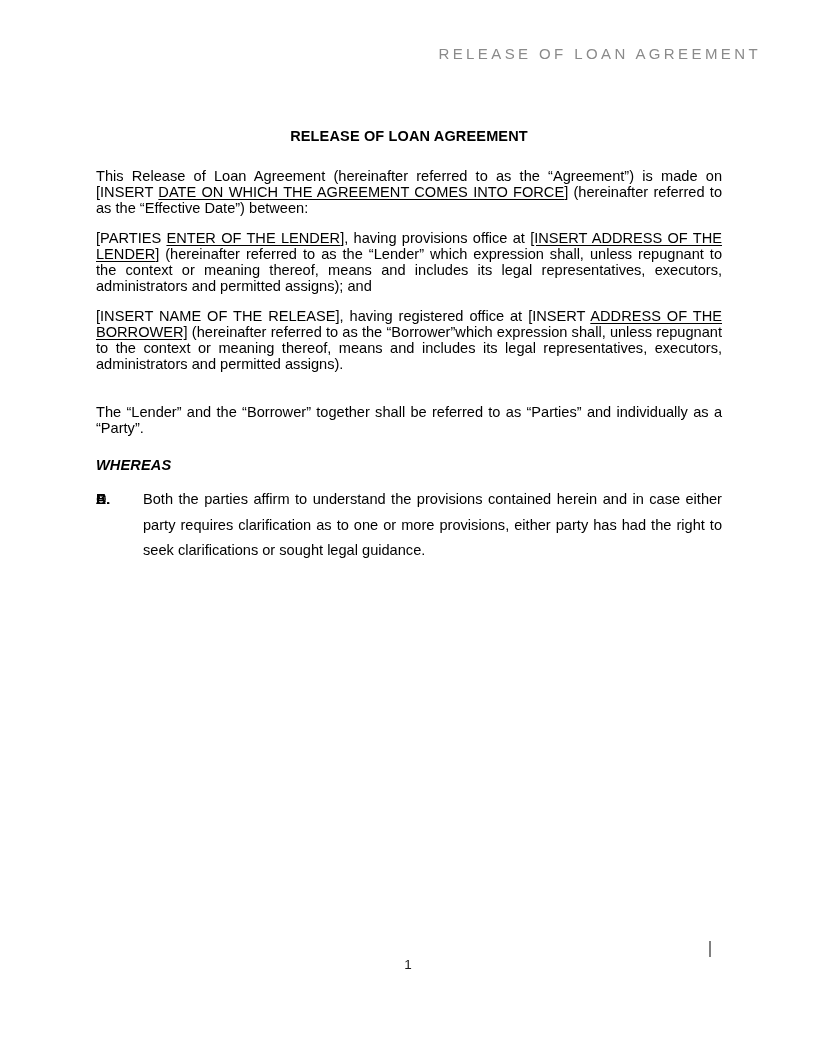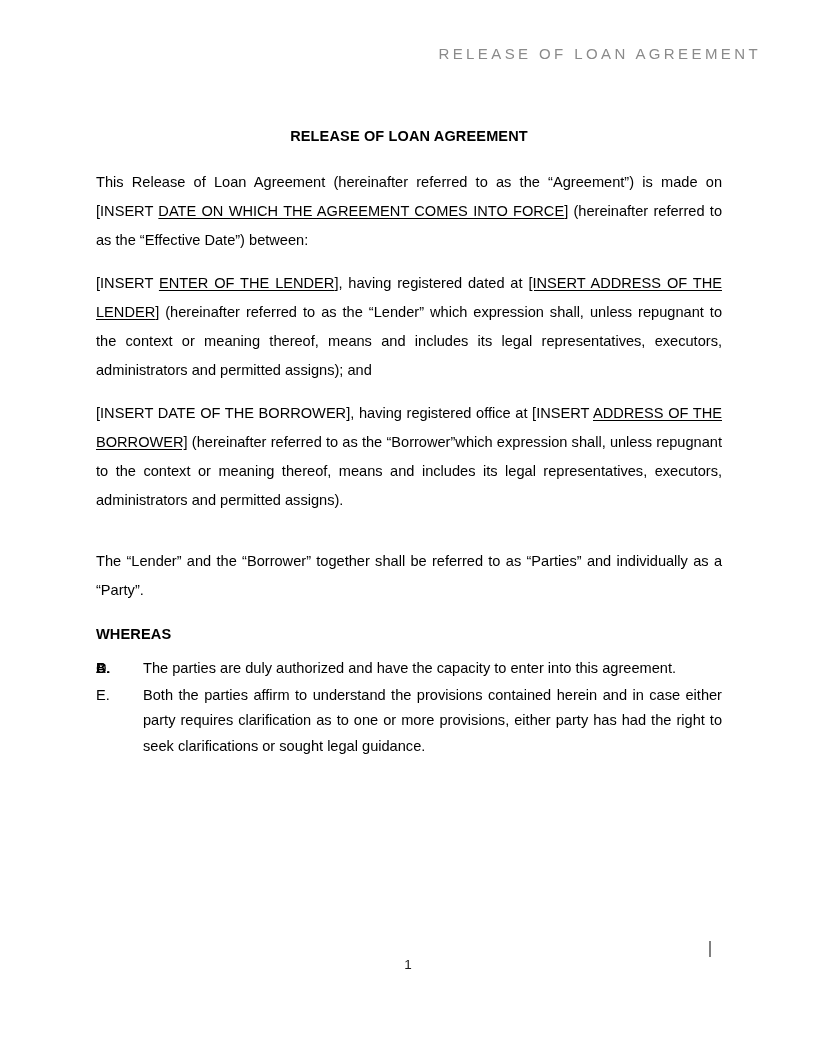--- a/index.html
+++ b/index.html
@@ -49,38 +49,39 @@
     font-size: 14.5px;
     font-weight: bold;
     text-align: center;
     letter-spacing: 0.15px;
     margin: 0 0 22px 0;
     line-height: 20px;
   }
 
   p.para {
     font-size: 14.6px;
-    line-height: 29px;
+    line-height: 16px;
     text-align: justify;
     text-justify: inter-word;
     margin: 0 0 14px 0;
     -webkit-hyphens: none;
     hyphens: none;
   }
 
   p.para.last-para { margin-bottom: 17px; margin-top: 32px; }
 
   .u { text-decoration: underline; text-underline-offset: 2px; }
 
   .whereas {
     font-size: 14.6px;
     font-weight: bold;
     line-height: 25.4px;
     margin: 0 0 9px 0;
     letter-spacing: 0.1px;
+    font-style: italic;
   }
 
   ol.lettered {
     list-style: none;
     margin: 0;
     padding: 0;
   }
   ol.lettered > li {
     position: relative;
     padding-left: 47px;
@@ -129,44 +130,43 @@
 
   <div class="body-block">
 
     <h1 class="doc-title">RELEASE OF LOAN AGREEMENT</h1>
 
     <p class="para">
       <span>This Release of Loan Agreement (hereinafter referred to as the “Agreement”) is made on [INSERT </span><span class="u">DATE ON WHICH THE AGREEMENT COMES INTO FORCE</span><span>] (hereinafter referred to as the “Effective Date”) between:</span>
     </p>
 
     <p class="para">
-      <span>[INSERT </span><span class="u">ENTER OF THE LENDER</span><span>], having registered dated at </span><span class="u">[INSERT ADDRESS OF THE LENDER</span><span>] (hereinafter referred to as the “Lender” which expression shall, unless repugnant to the context or meaning thereof, means and includes its legal representatives, executors, administrators and permitted assigns); and</span>
+      <span>[PARTIES </span><span class="u">ENTER OF THE LENDER</span><span>], having provisions office at </span><span class="u">[INSERT ADDRESS OF THE LENDER</span><span>] (hereinafter referred to as the “Lender” which expression shall, unless repugnant to the context or meaning thereof, means and includes its legal representatives, executors, administrators and permitted assigns); and</span>
     </p>
 
     <p class="para">
-      <span>[INSERT DATE OF THE BORROWER], having registered office at [INSERT </span><span class="u">ADDRESS OF THE BORROWER]</span><span> (hereinafter referred to as the “Borrower”which expression shall, unless repugnant to the context or meaning thereof, means and includes its legal representatives, executors, administrators and permitted assigns).</span>
+      <span>[INSERT NAME OF THE RELEASE], having registered office at [INSERT </span><span class="u">ADDRESS OF THE BORROWER]</span><span> (hereinafter referred to as the “Borrower”which expression shall, unless repugnant to the context or meaning thereof, means and includes its legal representatives, executors, administrators and permitted assigns).</span>
     </p>
 
     <p class="para last-para">The “Lender” and the “Borrower” together shall be referred to as “Parties” and individually as a “Party”.</p>
 
     <div class="whereas">WHEREAS</div>
 
     <ol class="lettered">
       <li>
         <span class="marker">A.</span>
       </li>
       <li>
         <span class="marker">B.</span>
       </li>
       <li>
         <span class="marker">C.</span>
       </li>
       <li>
         <span class="marker">D.</span>
-        <span>The parties are duly authorized and have the capacity to enter into this agreement.</span>
       </li>
       <li>
         <span class="marker">E.</span>
         <span>Both the parties affirm to understand the provisions contained herein and in case either party requires clarification as to one or more provisions, either party has had the right to seek clarifications or sought legal guidance.</span>
       </li>
     </ol>
 
   </div>
 
   <div class="text-caret"></div>

